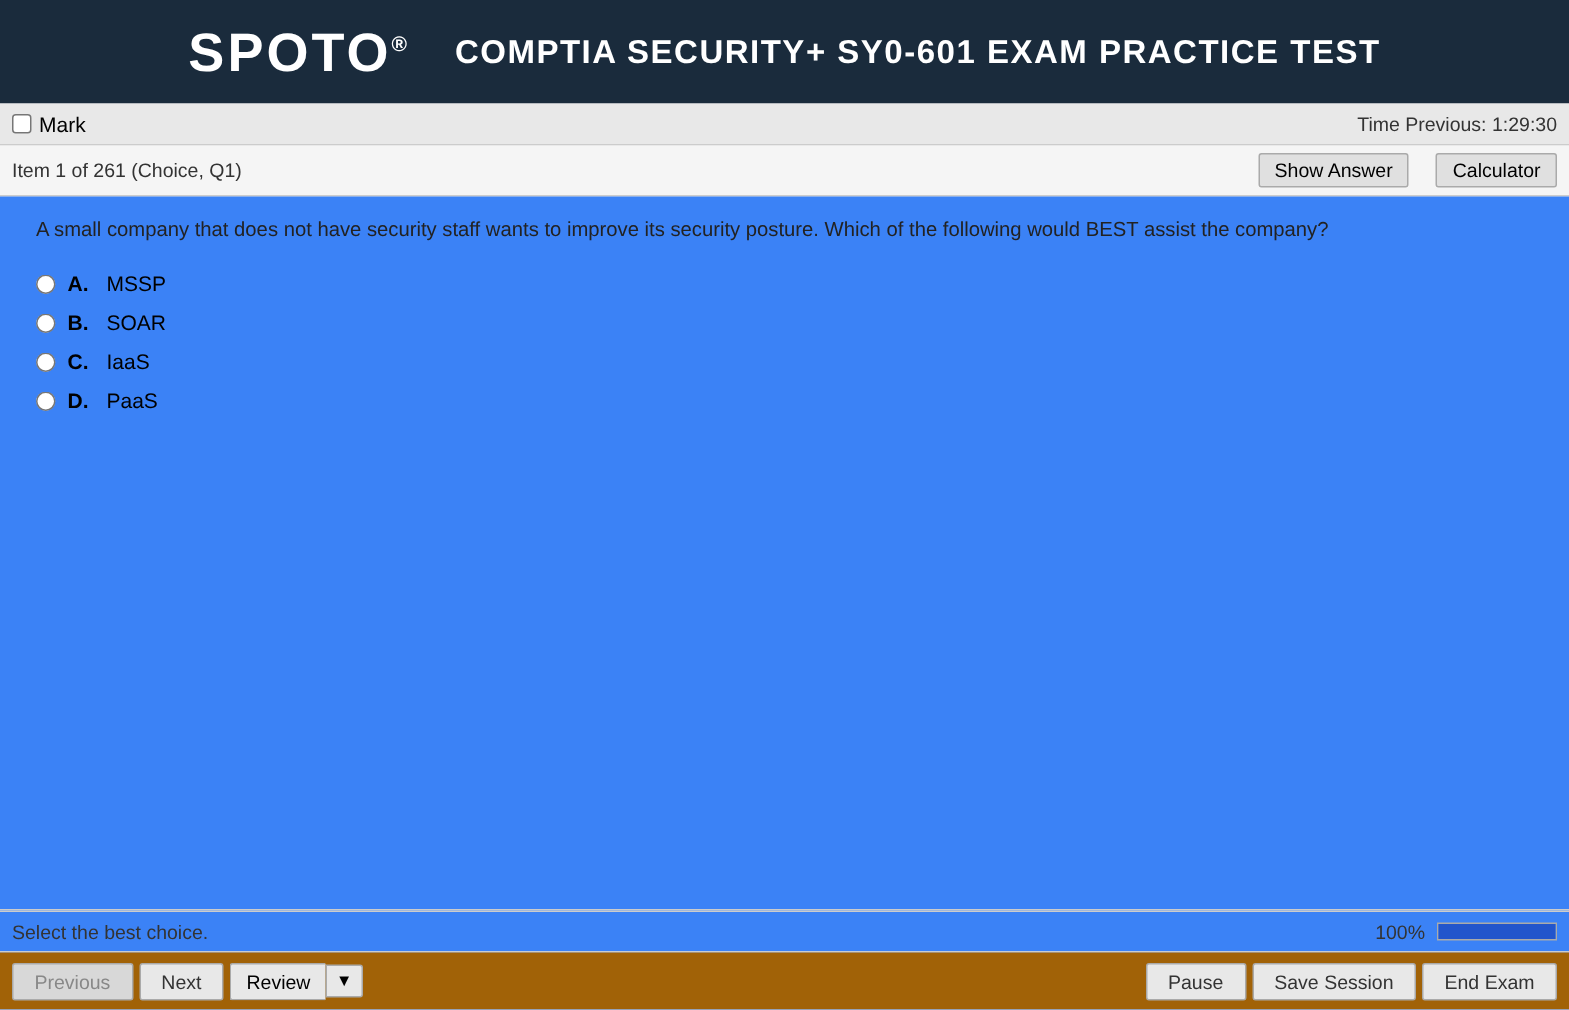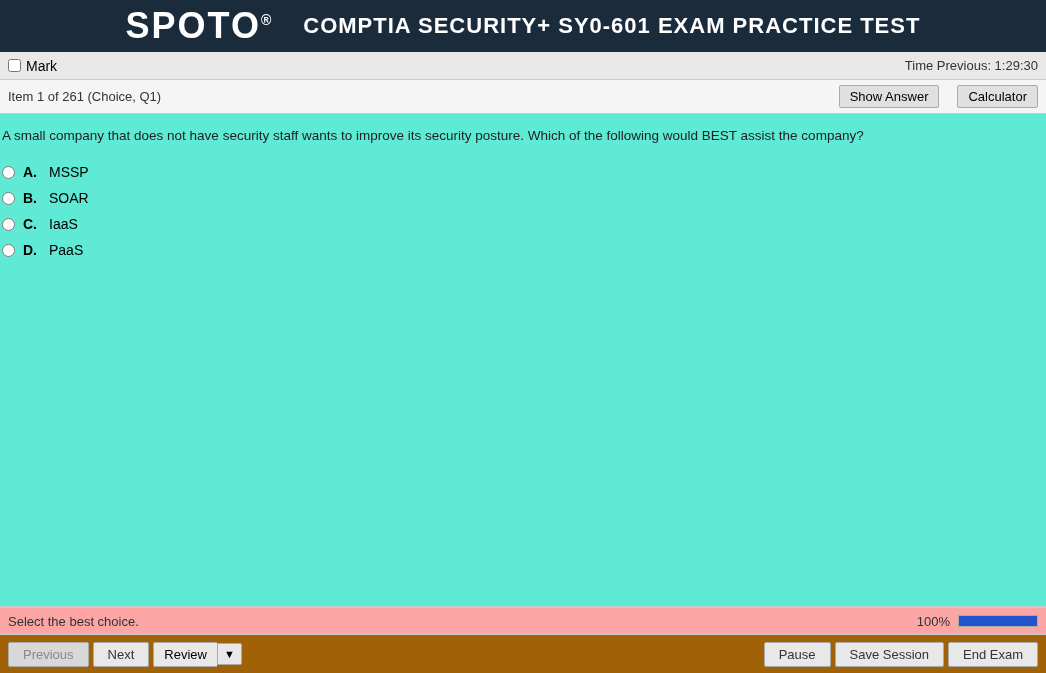--- a/index.html
+++ b/index.html
@@ -6,21 +6,21 @@
     body { font-family: Arial, sans-serif; font-size: 14px; background: #f0f0f0; width: 1046px; height: 673px; overflow: hidden; display: flex; flex-direction: column; }
 
     
     #header {
       background: #1a2b3c;
       color: white;
       display: flex;
       align-items: center;
       justify-content: center;
       padding: 10px 20px;
-      height: 52px;
+      height: 69px;
       flex-shrink: 0;
     }
     #header-logo {
       font-size: 36px;
       font-weight: bold;
       color: white;
       margin-right: 30px;
       letter-spacing: 2px;
     }
     #header-logo sup {
@@ -78,23 +78,23 @@
       background: #e0e0e0;
       border: 1px solid #aaa;
       padding: 3px 10px;
       font-size: 13px;
       cursor: pointer;
       border-radius: 2px;
     }
 
     
     #question-area {
-      background: #5eead4;
+      background: #3b82f6;
       flex: 1;
-      padding: 12px 2px;
+      padding: 12px 24px;
       overflow-y: auto;
       position: relative;
       border-bottom: 1px solid #ccc;
     }
     #question-text {
       font-size: 13.5px;
       color: #222;
       margin-bottom: 18px;
       line-height: 1.5;
     }
@@ -110,21 +110,21 @@
       margin: 0;
       cursor: pointer;
     }
     .option-label {
       font-weight: bold;
       margin-right: 4px;
     }
 
     
     #status-bar {
-      background: #fca5a5;
+      background: #3b82f6;
       border-top: 1px solid #ccc;
       border-bottom: 1px solid #ccc;
       display: flex;
       align-items: center;
       justify-content: space-between;
       padding: 4px 8px;
       height: 28px;
       flex-shrink: 0;
     }
     #status-text {

